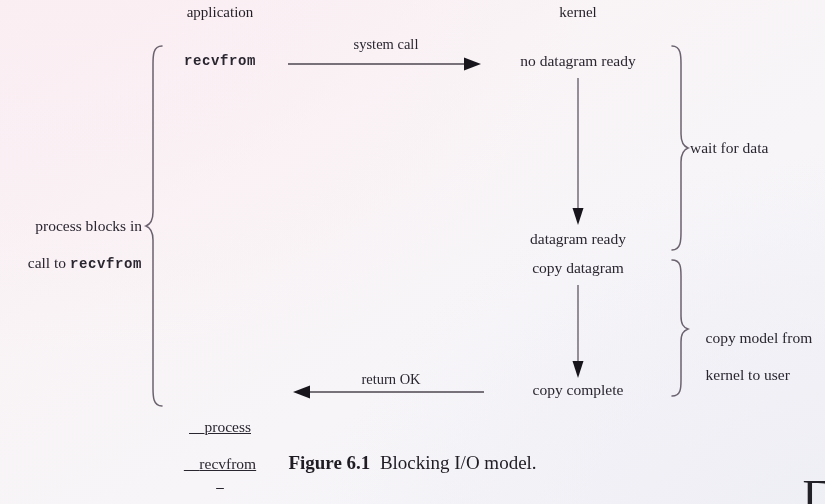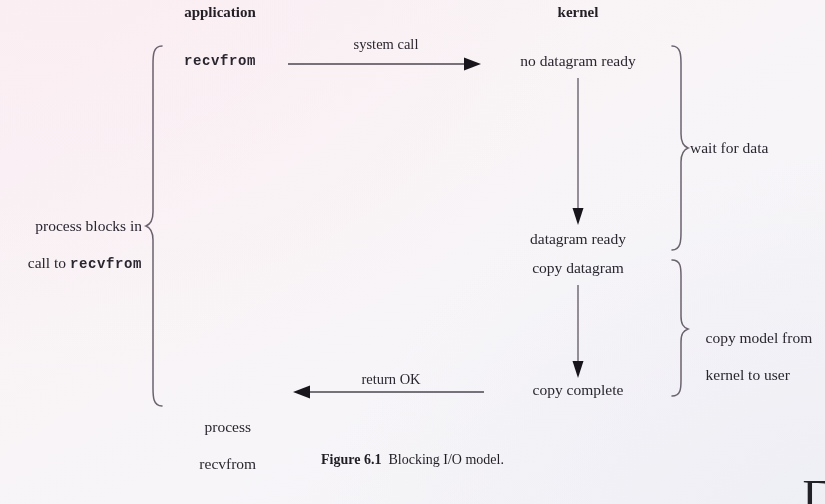--- a/index.html
+++ b/index.html
@@ -30,21 +30,21 @@
   }
   .ctr {
     transform: translateX(-50%);
     text-align: center;
   }
   .rgt {
     transform: translateX(-100%);
     text-align: right;
   }
   .hdr {
-    font-weight: bold;
+    font-weight: normal;
     font-size: 15px;
     color: #231f26;
   }
   .body-txt {
     font-size: 15.5px;
   }
   .mono {
     font-family: "Liberation Mono", "DejaVu Sans Mono", monospace;
     font-size: 14px;
     letter-spacing: 0.6px;
@@ -58,21 +58,21 @@
   }
   .brace-wrap svg { display: block; overflow: visible; }
   .arrow-svg {
     position: absolute;
     overflow: visible;
   }
   .caption {
     position: absolute;
     left: 50%;
     transform: translateX(-50%);
-    font-size: 14px;
+    font-size: 19px;
     color: #201c24;
     white-space: nowrap;
   }
   .caption b { font-weight: bold; }
   .corner-glyph {
     position: absolute;
     right: -4px;
     bottom: -16px;
     font-size: 46px;
     color: #111016;
@@ -85,21 +85,21 @@
 <body>
 
 <div id="figure-canvas">
 
   <div class="lbl ctr hdr" style="left:220px; top:4px;">application</div>
 
   <div class="lbl ctr hdr" style="left:578px; top:4px;text-align:right;">kernel</div>
 
   <div class="lbl ctr mono" style="left:220px; top:53px;">recvfrom</div>
 
-  <div class="lbl ctr body-txt" style="left:220px; top:400px;">
+  <div class="lbl ctr body-txt" style="left:220px; top:400px;text-decoration:underline;">
     <span>process</span><br>
     <span>recvfrom</span>
   </div>
 
   <div class="brace-wrap" style="left:144px; top:44px;">
     <svg width="22" height="364" viewBox="0 0 22 364" fill="none">
       <path d="M18 2 C9 2 9 12 9 20 L9 168 C9 176 7 180 2 182 C7 184 9 188 9 196 L9 344 C9 352 9 362 18 362" stroke="#6b626f" stroke-width="1.5" fill="none" stroke-linecap="round"></path>
     </svg>
   </div>
 

